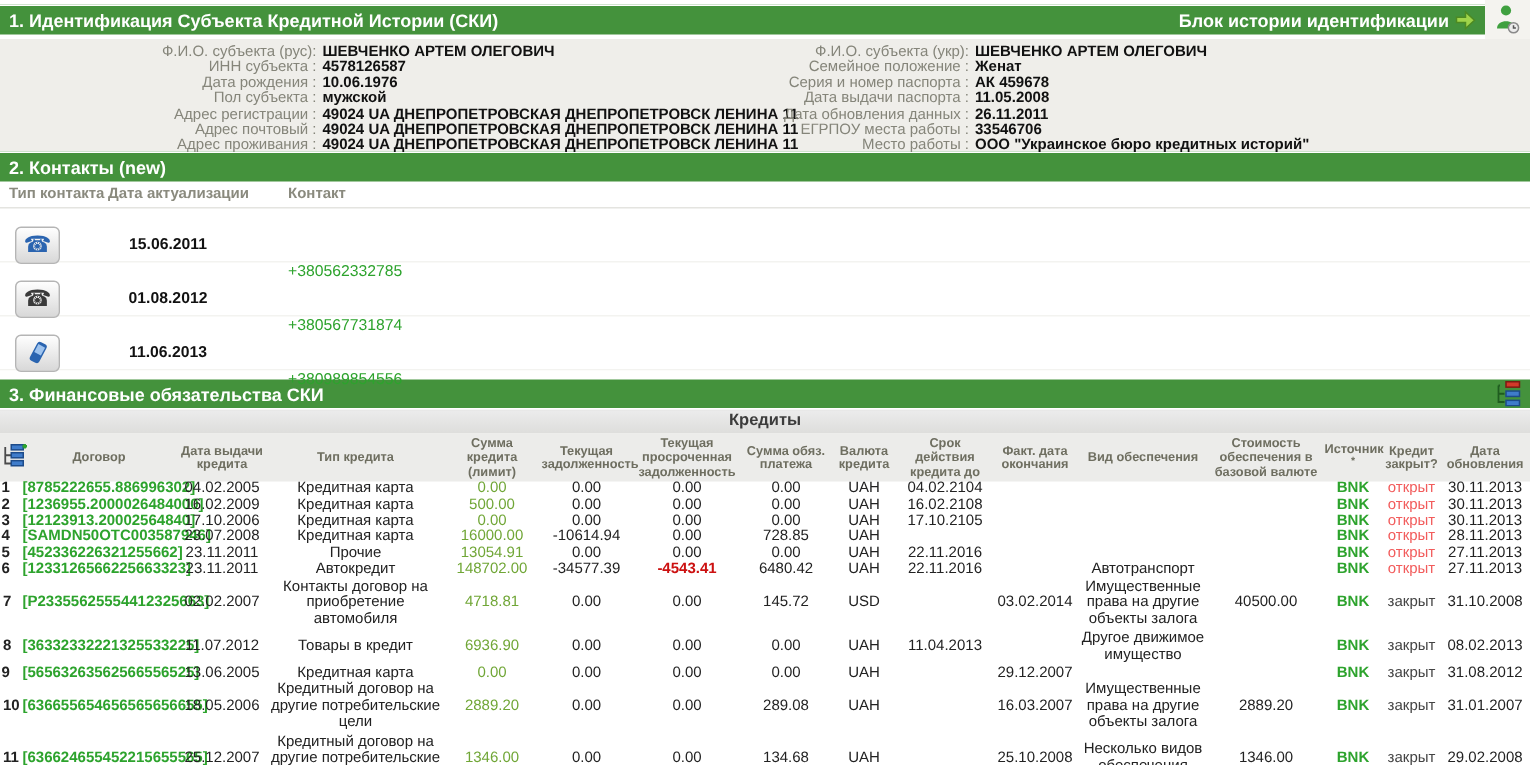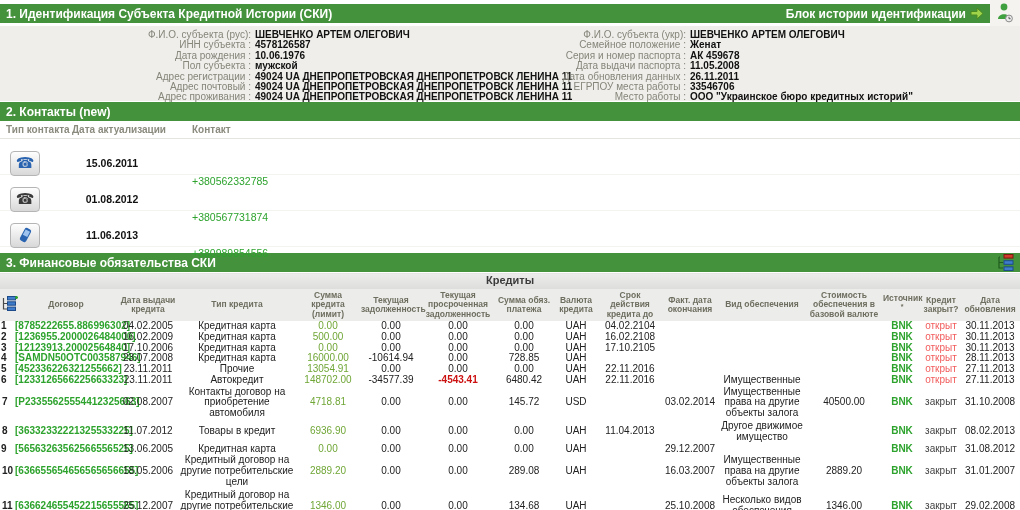--- a/index.html
+++ b/index.html
@@ -20,21 +20,21 @@
     height:20px;padding:0 6px;}
   .sec-head .grow{flex:1;}
   .head-wrap{display:flex;align-items:center;}
   .head-wrap .sec-head{flex:1;}
   .corner-cell{width:30px;height:26px;background:#f4f3ef;display:flex;
     align-items:center;justify-content:center;}
   .hist-link{font-weight:bold;font-size:12px;color:#fff;cursor:pointer;margin-right:4px;}
   .icon-btn{display:inline-flex;align-items:center;justify-content:center;cursor:pointer;}
   
   .info{background:var(--info-bg);display:flex;padding:4px 0 6px 0;height:75px;}
-  .info-col{width:510px;padding-left:40px;}
+  .info-col{width:510px;}
   .id-row{display:flex;line-height:10.4px;font-size:10px;}
   .id-label{color:#85857a;text-align:right;padding-right:4px;}
   .info-col.left .id-label{width:215px;min-width:215px;}
   .info-col.right .id-label{width:140px;min-width:140px;}
   .id-value{font-weight:bold;color:#111;white-space:nowrap;}
   
   .contacts-head{display:grid;grid-template-columns:66px 120px 1fr;
     font-size:10px;font-weight:bold;color:#8a8a7e;padding:3px 6px;border-bottom:1px solid #e4e4e0;}
   .contact-row{display:grid;grid-template-columns:66px 120px 1fr;align-items:center;
     height:36px;padding:0 6px;border-bottom:1px solid #f3f3f0;}
@@ -348,30 +348,30 @@
         <td class="c-contract">[1233126566225663323]</td>
         <td class="c-date2">23.11.2011</td>
         <td class="c-type">Автокредит</td>
         <td class="c-limit">148702.00</td>
         <td class="c-debt">-34577.39</td>
         <td class="c-neg">-4543.41</td>
         <td class="c-pay">6480.42</td>
         <td class="c-cur">UAH</td>
         <td class="c-until">22.11.2016</td>
         <td class="c-ended"></td>
-        <td class="c-coll">Имущественные</td>
+        <td class="c-coll">Автотранспорт</td>
         <td class="c-cval"></td>
         <td class="c-source">BNK</td>
         <td class="st-open">открыт</td>
         <td class="c-upd">27.11.2013</td>
       </tr>
       <tr>
         <td class="c-num">7</td>
         <td class="c-contract">[P23355625554412325663]</td>
-        <td class="c-date2">02.08.2007</td>
+        <td class="c-date2">02.02.2007</td>
         <td class="c-type">Контакты договор на приобретение автомобиля</td>
         <td class="c-limit">4718.81</td>
         <td class="c-debt">0.00</td>
         <td class="c-over">0.00</td>
         <td class="c-pay">145.72</td>
         <td class="c-cur">USD</td>
         <td class="c-until"></td>
         <td class="c-ended">03.02.2014</td>
         <td class="c-coll">Имущественные права на другие объекты залога</td>
         <td class="c-cval">40500.00</td>

